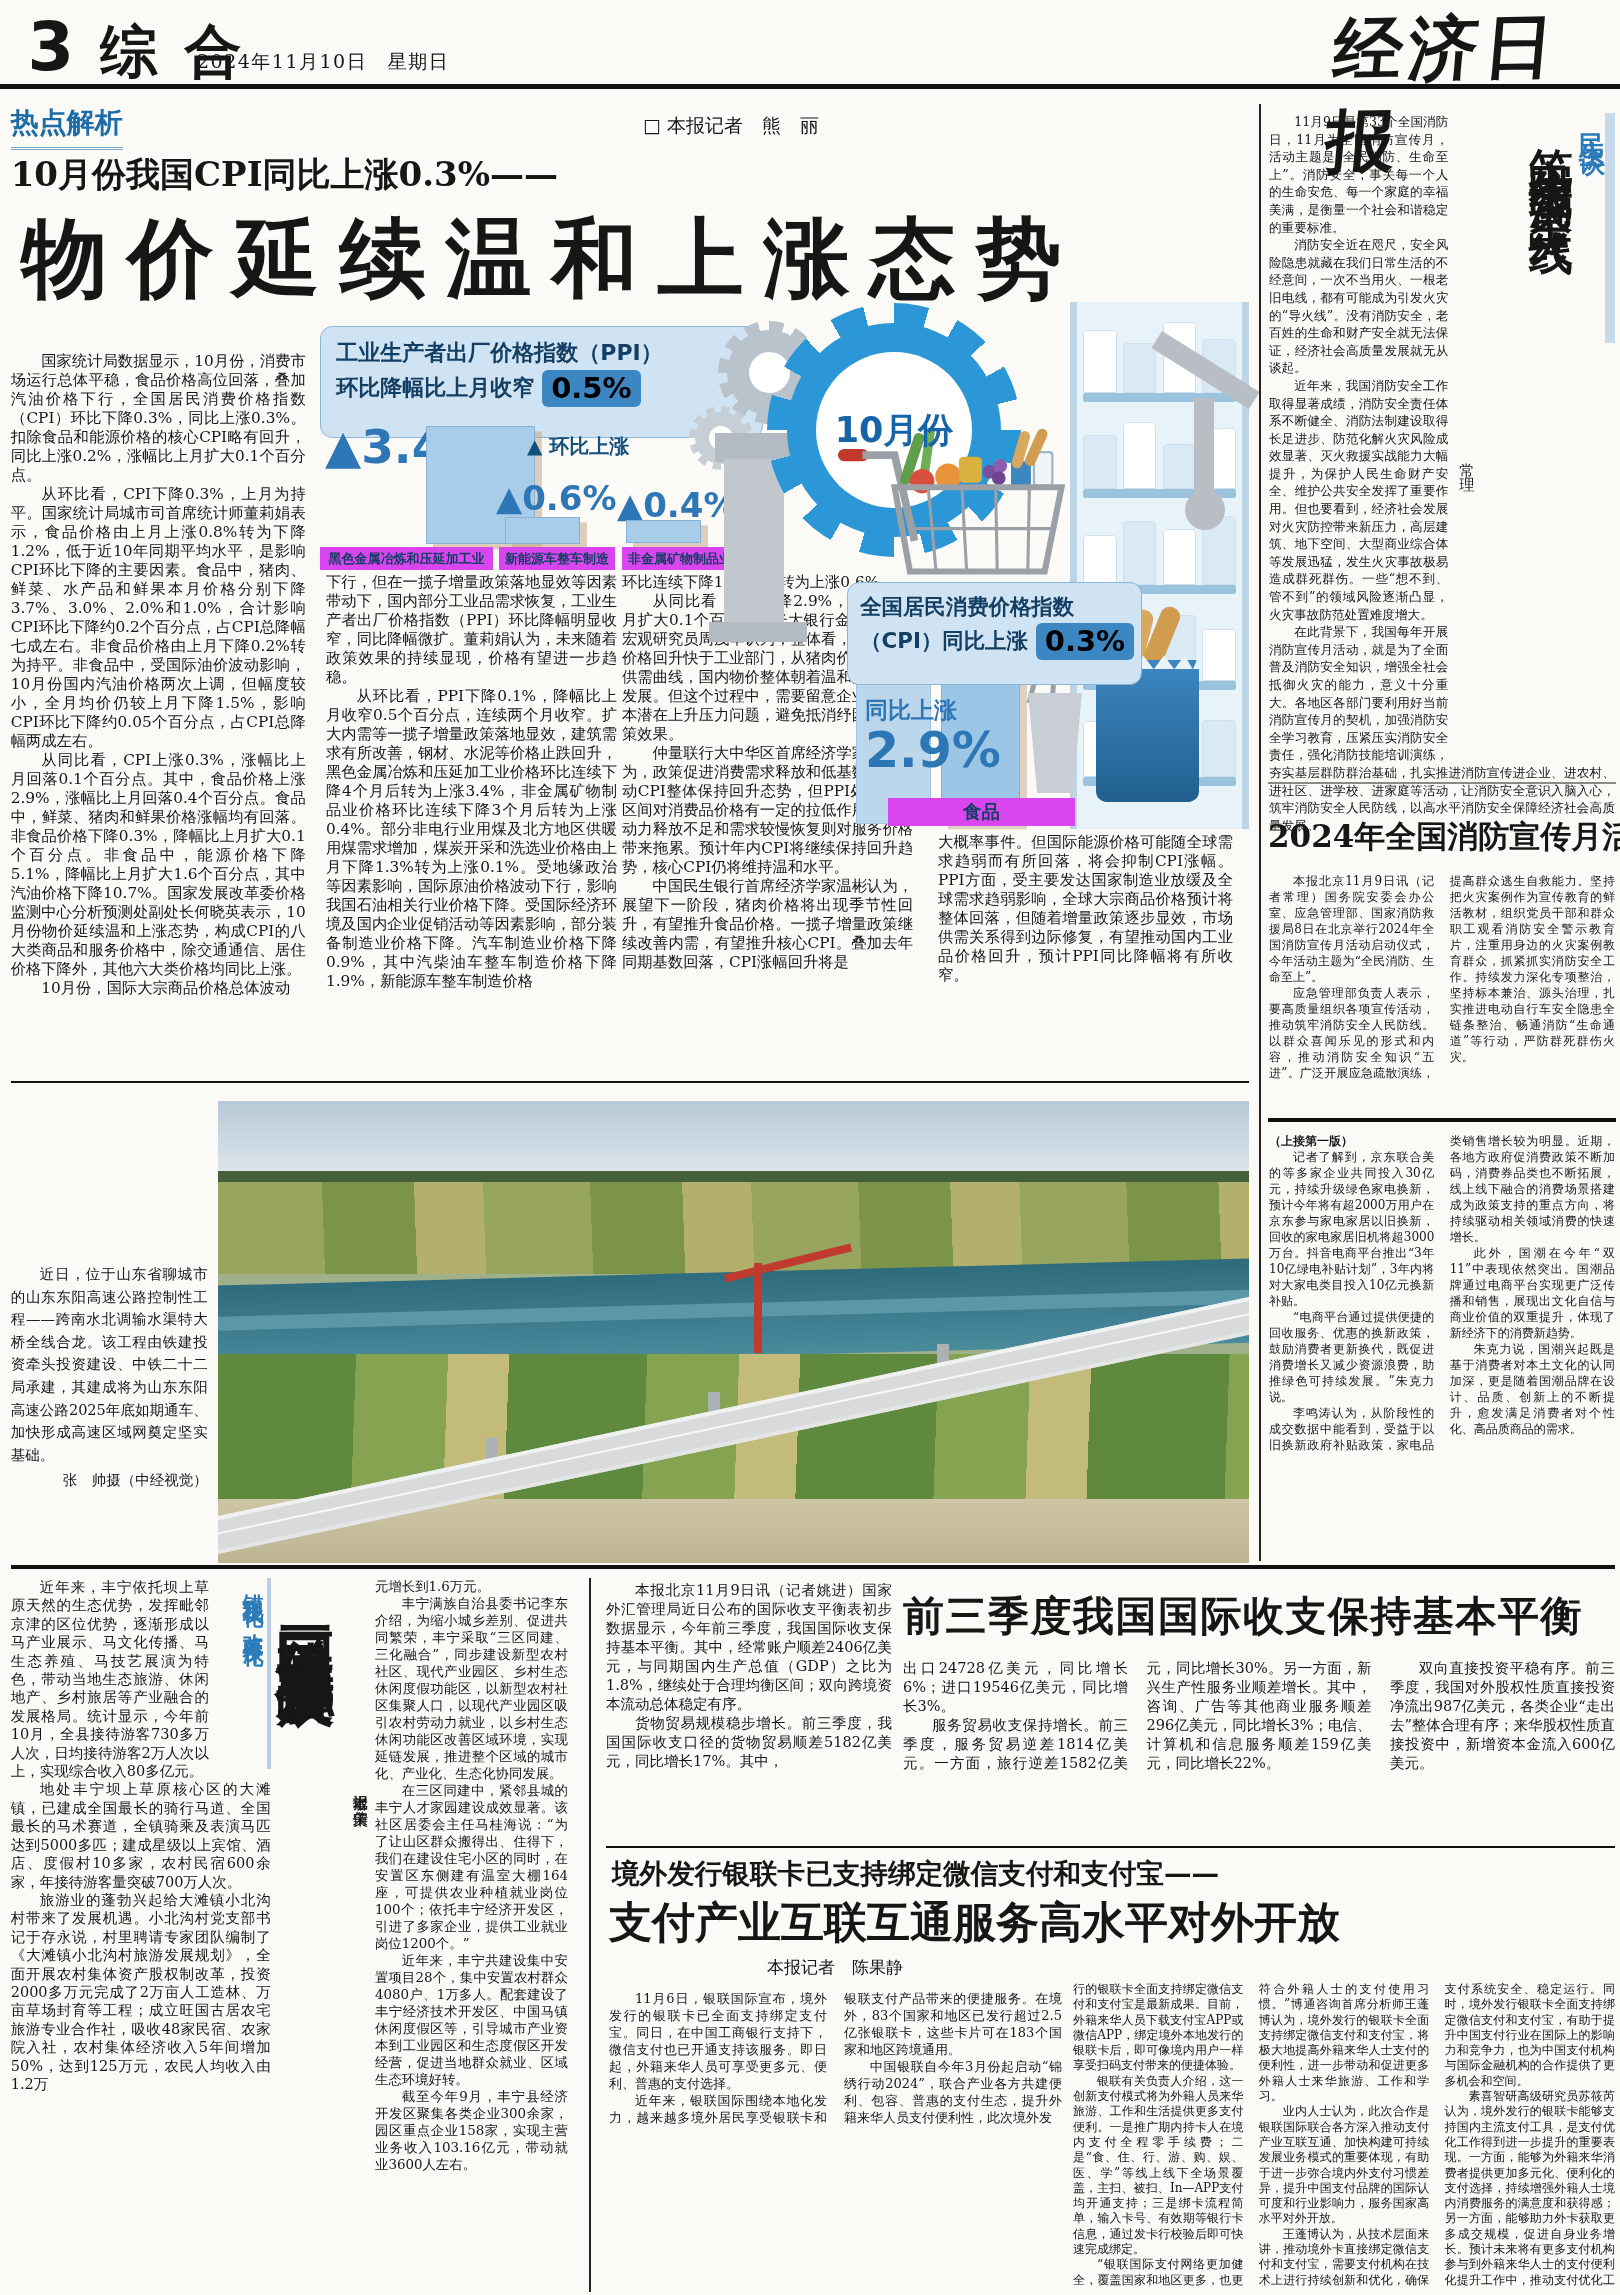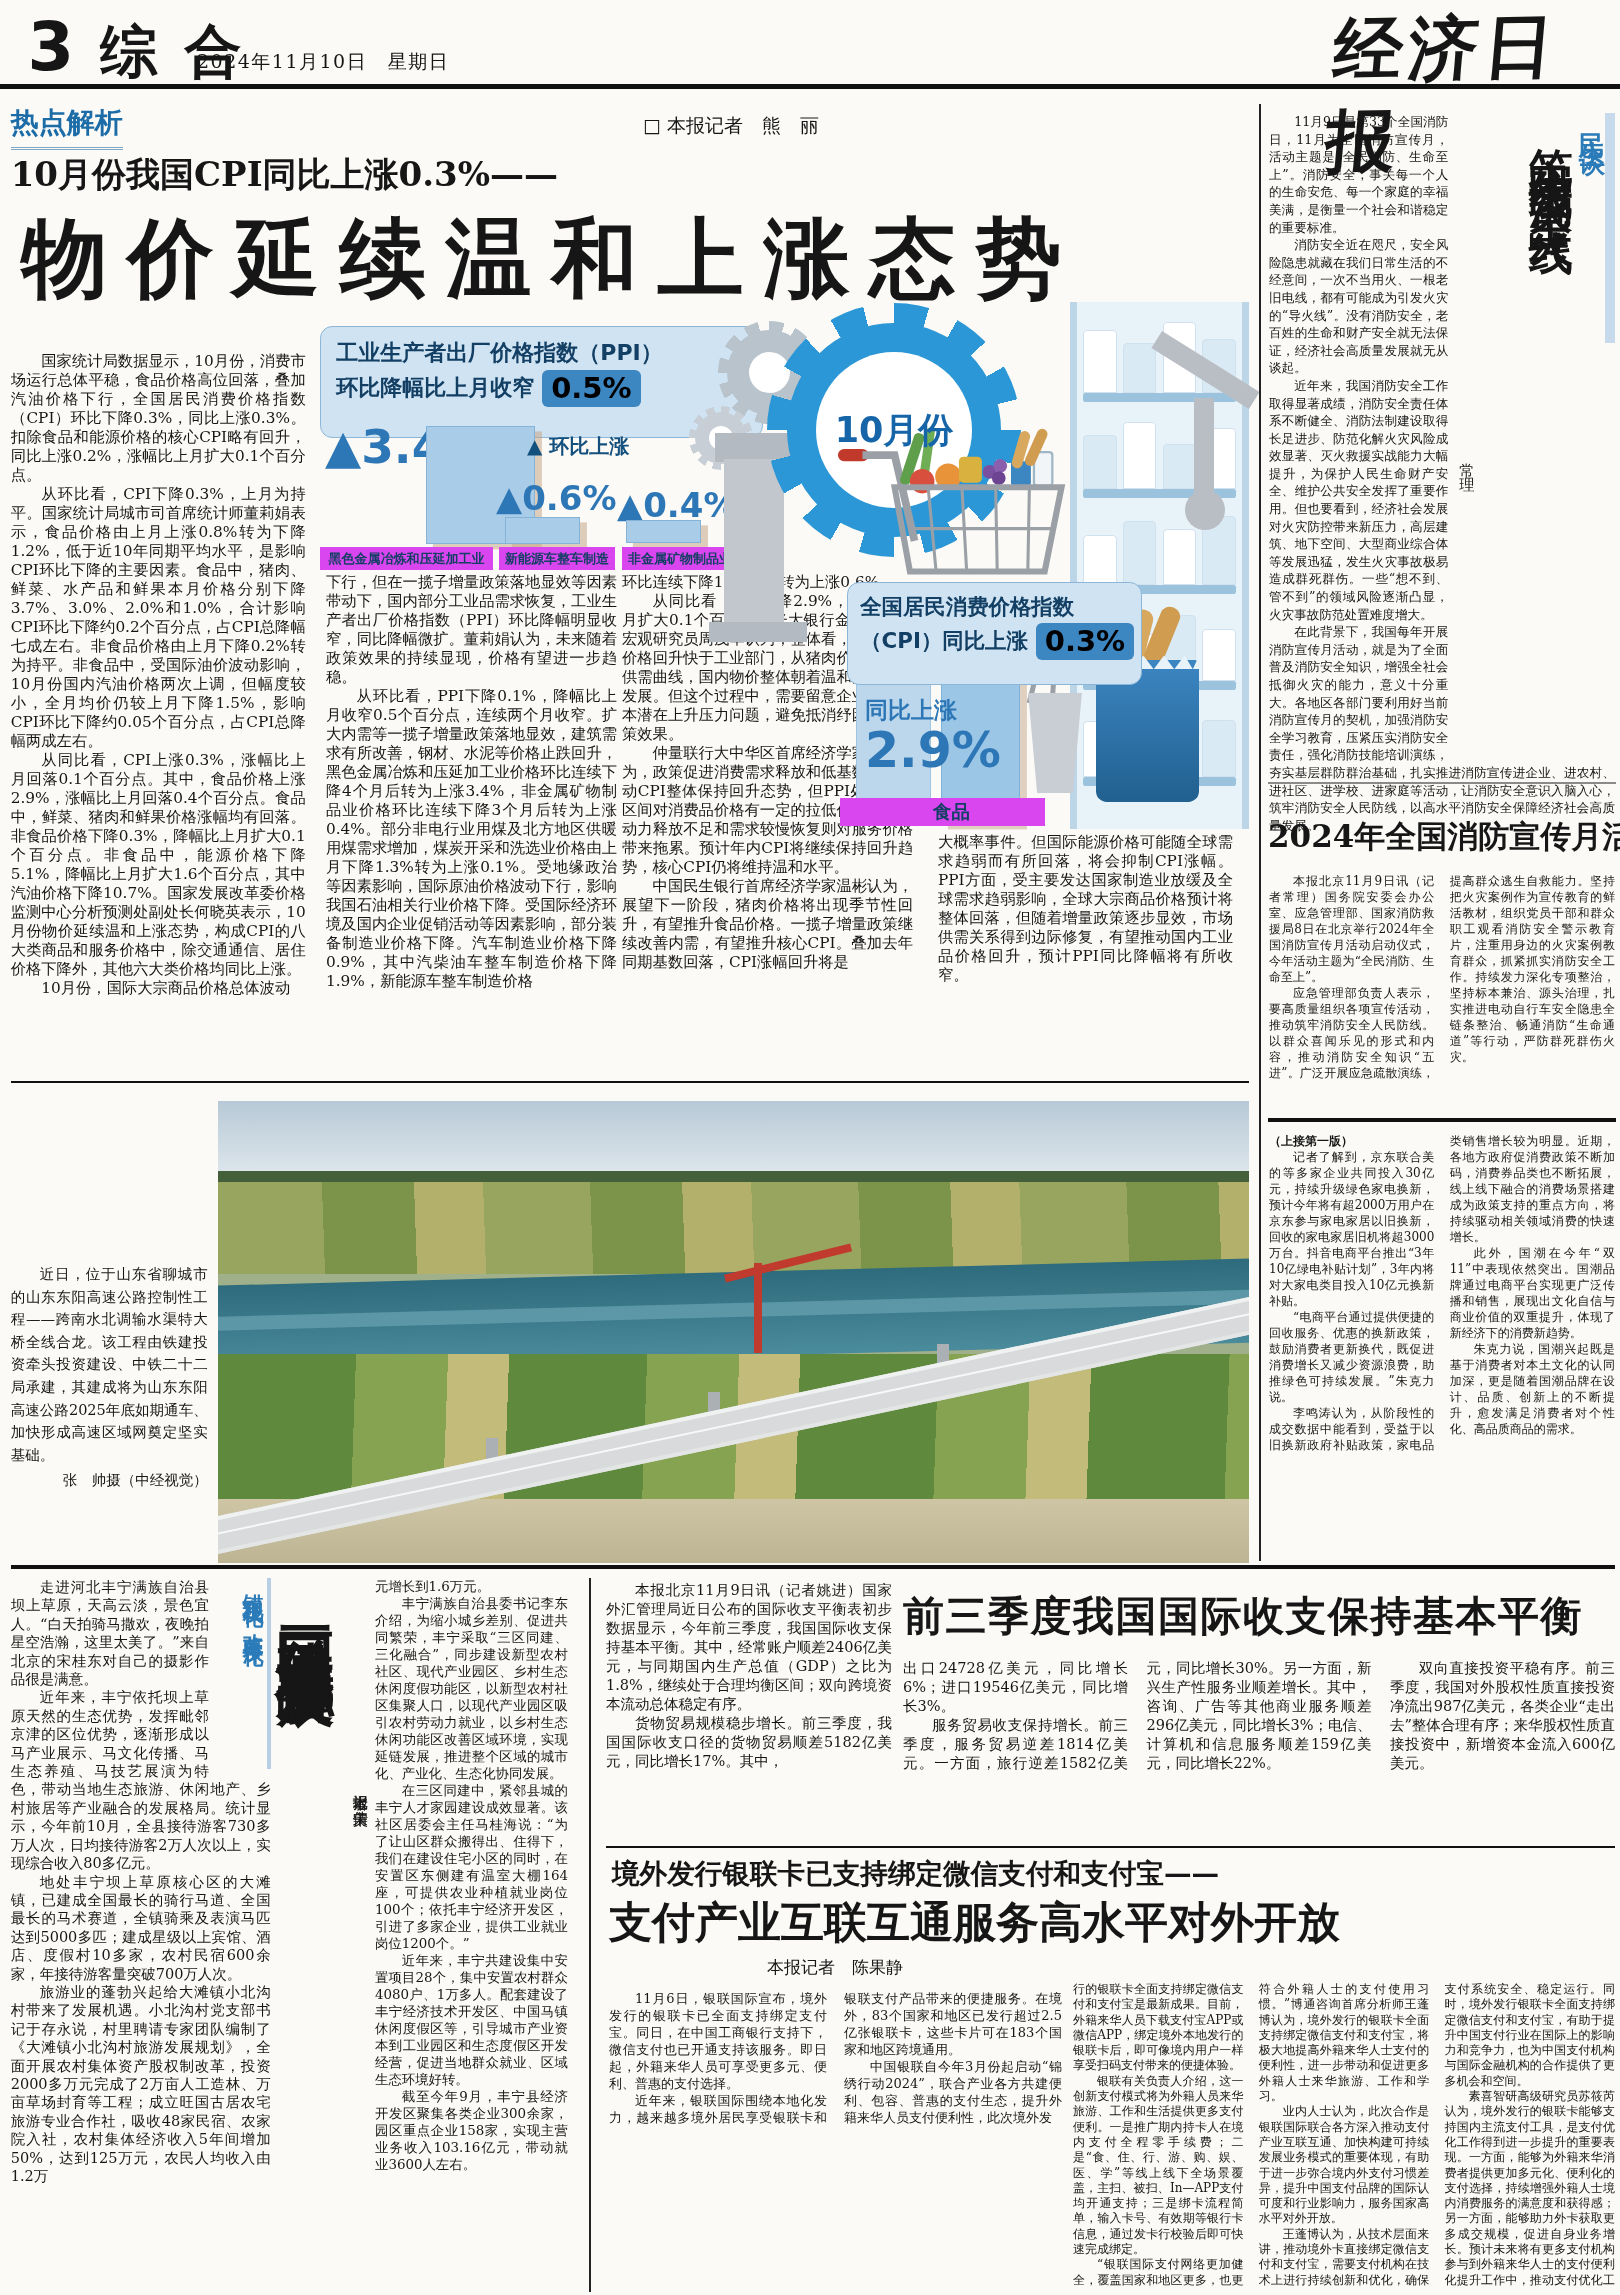--- a/index.html
+++ b/index.html
@@ -68,21 +68,21 @@
   .it{background:#fff;border:1.5px solid #cfe0ee;border-radius:4.6px 4.6px 0 0;flex:1;}
   .it.b{background:#d9eaf5;}
   .board{height:9.2px;background:#9cc3de;border-radius:2.3px;}
   .cpi-panel{left:847px;top:582px;width:269px;height:86px;padding:7.7px 12.2px;z-index:4;}
   .cpi-l1{font-size:21.4px;font-weight:bold;line-height:32px;white-space:nowrap;}
   .fbar1{left:856px;top:683px;width:73px;height:139px;background:#bcd7ec;border:1.5px solid #9ec5e2;}
   .fbar2{left:941px;top:666px;width:77px;height:156px;background:#9cc6e6;border:1.5px solid #7fb2d8;box-shadow:6.9px 5.4px 0 rgba(197,166,137,.5);}
   .fval{left:865px;top:695px;z-index:3;color:#2e77b6;font-family:"DejaVu Sans",sans-serif;font-weight:bold;}
   .fval .t{font-size:23px;}
   .fval .v{font-size:49px;line-height:49px;}
-  .fstrip{left:840px;top:798px;width:187px;height:27.6px;font-size:18.4px;line-height:27.6px;z-index:4;padding-left:18px;}
+  .fstrip{left:888px;top:798px;width:187px;height:27.6px;font-size:18.4px;line-height:27.6px;z-index:4;}
   .noodle{left:1023px;top:693px;width:64px;height:100px;background:#c9ced4;clip-path:polygon(8% 0,92% 0,78% 100%,22% 100%);}
   .chop1,.chop2{width:4.6px;height:69px;background:#9aa0a6;}
   .chop1{left:1035px;top:635px;transform:rotate(14deg);}
   .chop2{left:1052px;top:634px;transform:rotate(4deg);}
   .bag{left:1096px;top:660px;width:103px;height:142px;background:linear-gradient(#3c86c2,#21608f);border-radius:4.6px 4.6px 10.7px 10.7px;}
   .bag::before{content:"";position:absolute;left:0;top:-4.6px;width:103px;height:13.8px;background:#e8f2f9;clip-path:polygon(0 100%,8% 0,16% 100%,26% 0,36% 100%,46% 0,56% 100%,66% 0,76% 100%,86% 0,94% 100%,100% 0,100% 100%,0 100%);}
   .bg1{left:1127px;top:609px;width:20px;height:70px;background:#d9a85f;border-radius:9.2px;transform:rotate(14deg);}
   .bg2{left:1150px;top:605px;width:20px;height:73px;background:#cf9c50;border-radius:9.2px;transform:rotate(22deg);}
   
   .vrule-r{left:1259px;top:104px;width:1.5px;height:1457px;background:#222;}
@@ -342,21 +342,20 @@
   <div class="abs txt caption">
     <p>近日，位于山东省聊城市的山东东阳高速公路控制性工程——跨南水北调输水渠特大桥全线合龙。该工程由铁建投资牵头投资建设、中铁二十二局承建，其建成将为山东东阳高速公路2025年底如期通车、加快形成高速区域网奠定坚实基础。</p>
     <div class="credit">张　帅摄（中经视觉）</div>
   </div>
 
   <div class="abs rule rule-b"></div>
 
   <div class="abs txt sq-col1">
     <div class="sq-kick">锚定现代化　改革再深化</div>
     <div>
-        <p>走进河北丰宁满族自治县坝上草原，天高云淡，景色宜人。“白天拍骑马撒欢，夜晚拍星空浩瀚，这里太美了。”来自北京的宋桂东对自己的摄影作品很是满意。</p>
         <p>近年来，丰宁依托坝上草原天然的生态优势，发挥毗邻京津的区位优势，逐渐形成以马产业展示、马文化传播、马生态养殖、马技艺展演为特色，带动当地生态旅游、休闲地产、乡村旅居等产业融合的发展格局。统计显示，今年前10月，全县接待游客730多万人次，日均接待游客2万人次以上，实现综合收入80多亿元。</p>
         <p>地处丰宁坝上草原核心区的大滩镇，已建成全国最长的骑行马道、全国最长的马术赛道，全镇骑乘及表演马匹达到5000多匹；建成星级以上宾馆、酒店、度假村10多家，农村民宿600余家，年接待游客量突破700万人次。</p>
         <p>旅游业的蓬勃兴起给大滩镇小北沟村带来了发展机遇。小北沟村党支部书记于存永说，村里聘请专家团队编制了《大滩镇小北沟村旅游发展规划》，全面开展农村集体资产股权制改革，投资2000多万元完成了2万亩人工造林、万亩草场封育等工程；成立旺国古居农宅旅游专业合作社，吸收48家民宿、农家院入社，农村集体经济收入5年间增加50%，达到125万元，农民人均收入由1.2万</p>
       </div>
   </div>
   <div class="abs sq-hl">三区同建促城乡融合发展</div>
   <div class="abs sq-by">本报记者　宋美倩</div>
   <div class="abs txt cont sq-col2">
       <p>元增长到1.6万元。</p>
       <p>丰宁满族自治县委书记李东介绍，为缩小城乡差别、促进共同繁荣，丰宁采取“三区同建、三化融合”，同步建设新型农村社区、现代产业园区、乡村生态休闲度假功能区，以新型农村社区集聚人口，以现代产业园区吸引农村劳动力就业，以乡村生态休闲功能区改善区域环境，实现延链发展，推进整个区域的城市化、产业化、生态化协同发展。</p>

